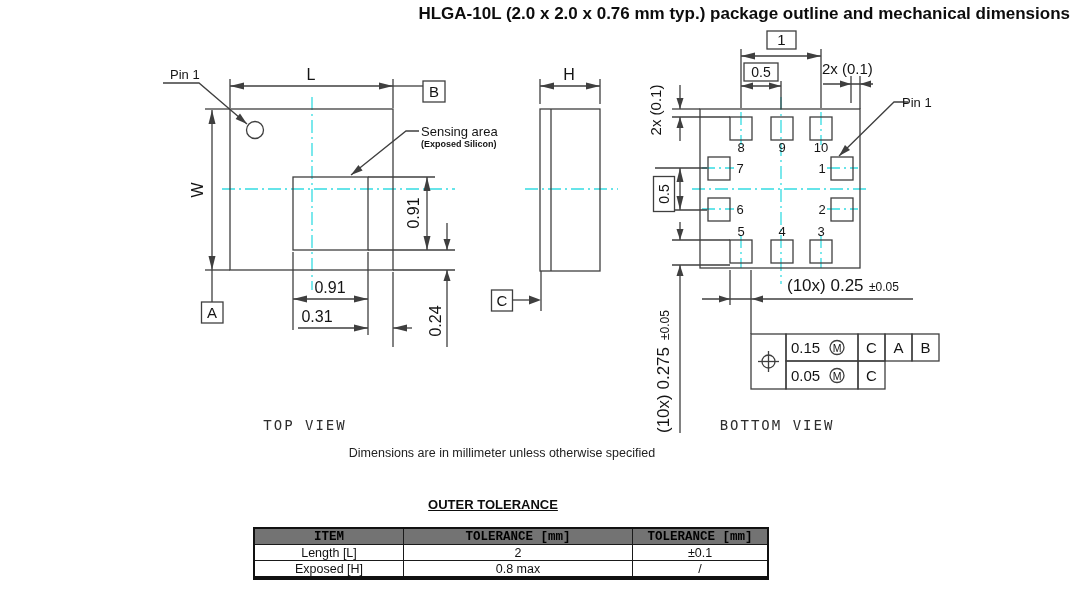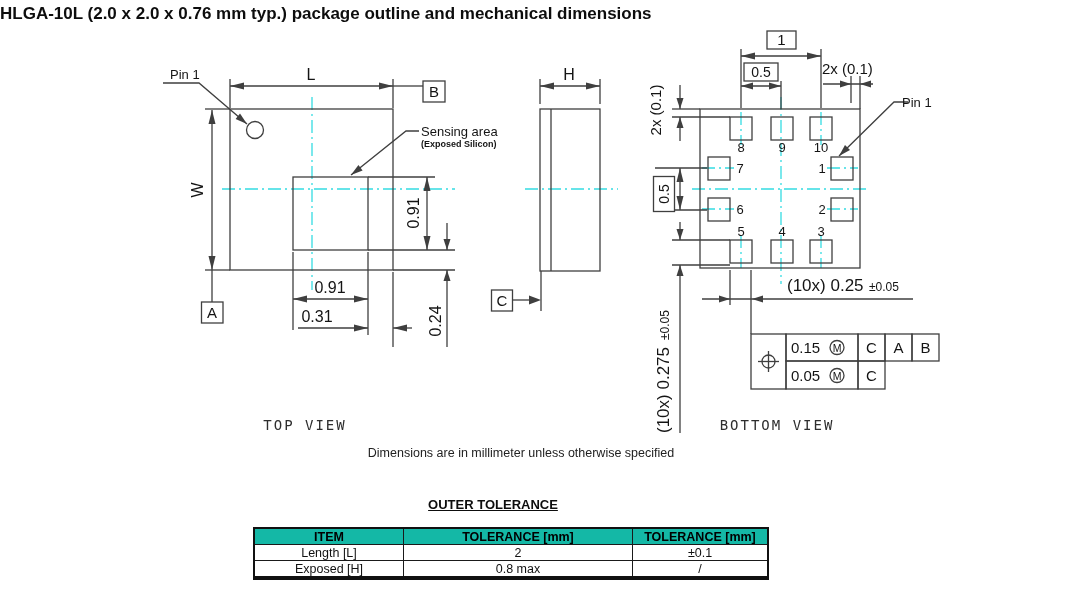--- a/index.html
+++ b/index.html
@@ -1,31 +1,31 @@
 <!DOCTYPE html>
 <html><head>
 <meta charset="utf-8">
 <style>
   html,body{margin:0;padding:0;background:#fff;}
   #stage{position:relative;width:1080px;height:596px;background:#ffffff;overflow:hidden;
          font-family:"Liberation Sans",sans-serif;color:#111;}
-  .title{position:absolute;top:4px;left:0;width:1070px;text-align:left;
+  .title{position:absolute;top:4px;left:0;width:1070px;text-align:right;
          font-size:17px;font-weight:bold;letter-spacing:0px;color:#0d0d0d;}
   svg{position:absolute;top:0;left:0;}
   svg text{font-family:"Liberation Sans",sans-serif;fill:#141414;}
   .cad{font-family:"DejaVu Sans Mono",monospace;letter-spacing:2px;fill:#2e2e2e;}
   .notes{position:absolute;top:446px;left:0;width:1004px;text-align:center;
-         font-size:12.5px;line-height:15px;color:#222;padding-left:19px;}
+         font-size:12.5px;line-height:15px;color:#222;}
   .tcap{position:absolute;top:497px;left:0;width:986px;text-align:center;
         font-size:13px;font-weight:bold;text-decoration:underline;color:#0d0d0d;}
   table.dims{position:absolute;top:527px;left:253px;width:512px;border-collapse:collapse;
              font-size:12.5px;table-layout:fixed;}
   table.dims td,table.dims th{border:1.5px solid #1a1a1a;text-align:center;padding:0;height:15px;}
   table.dims{border:2px solid #111;border-bottom:4px solid #111;}
-  table.dims th{background:#14b8a6;font-weight:bold;color:#000;}
+  table.dims th{background:#737373;font-weight:bold;color:#000;font-family:Liberation Mono, monospace;}
   .c1{width:148px}.c2{width:228px}.c3{width:134px}
 </style>
 </head>
 <body>
 
 <div id="stage">
 
   <div class="title">HLGA-10L (2.0 x 2.0 x 0.76 mm typ.) package outline and mechanical dimensions</div>
 
   <svg width="1080" height="470" viewBox="0 0 1080 470">

